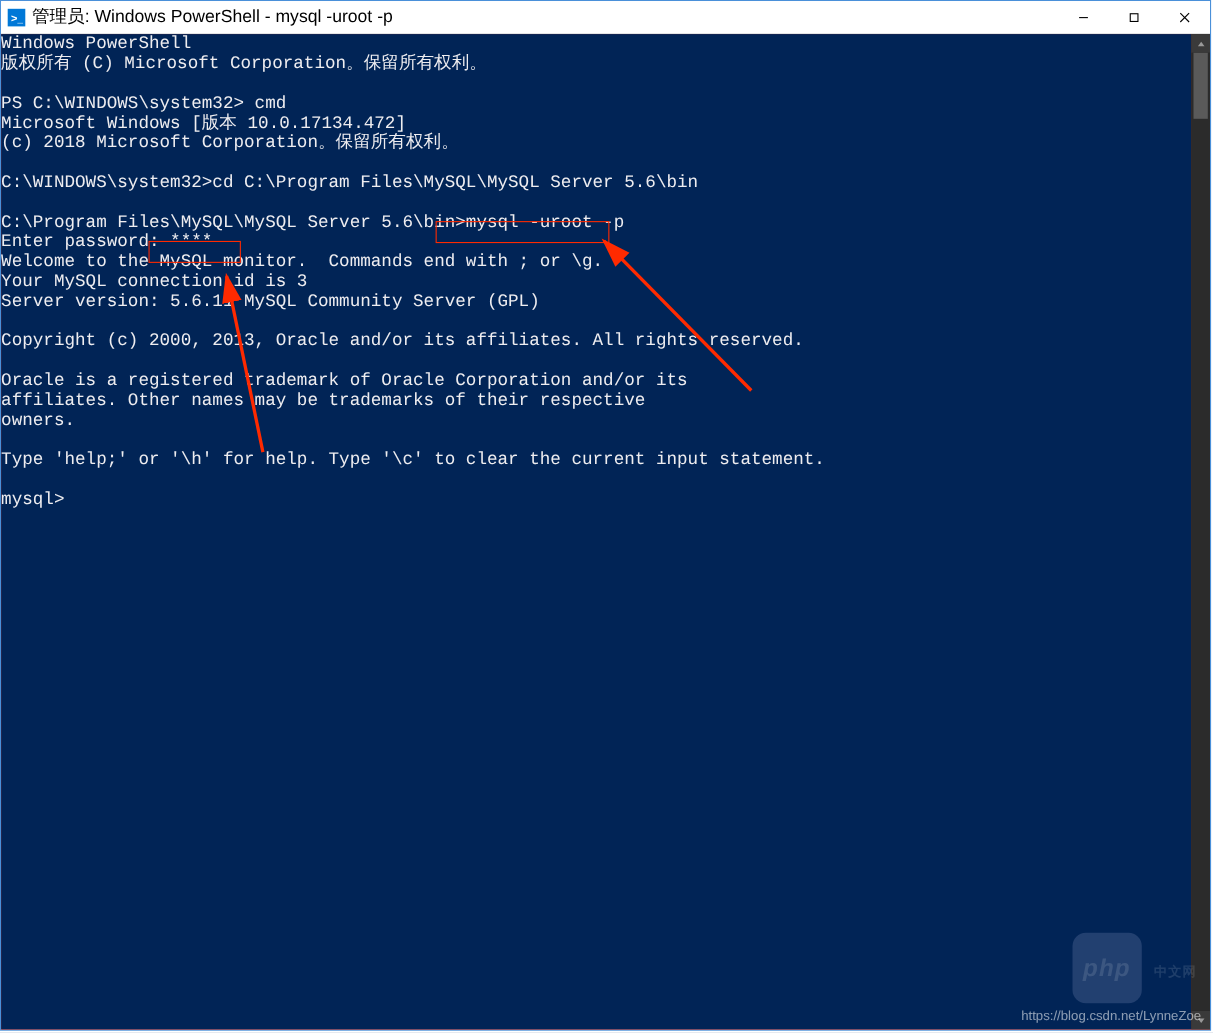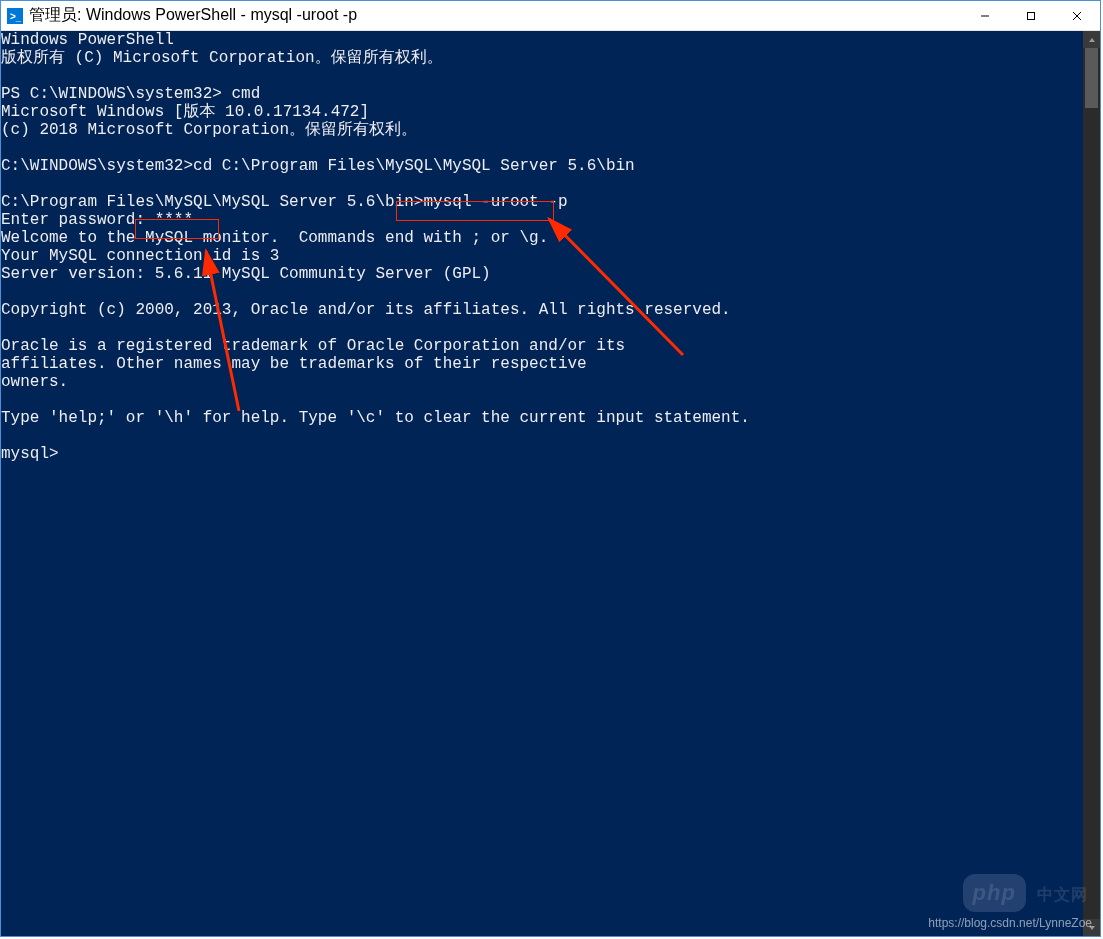--- a/index.html
+++ b/index.html
@@ -127,21 +127,21 @@
     bottom: 24px;
     font-family: Arial, sans-serif;
     color: rgba(255,255,255,0.12);
     font-size: 22px;
     font-weight: bold;
     letter-spacing: 1px;
   }
   .php-pill {
     background: rgba(136,146,191,0.25);
     border-radius: 12px;
-    padding: 6px 10px;
+    padding: 19px 10px;
     display: inline-block;
     font-style: italic;
   }
 </style>
 </head>
 <body>
 
 <div class="window">
   <div class="titlebar">
     <div class="titlebar-icon">
@@ -196,17 +196,17 @@
         <marker id="ah" markerWidth="10" markerHeight="10" refX="8" refY="3" orient="auto">
           <polygon points="0,0 9,3 0,6" fill="#ff2a00"></polygon>
         </marker>
       </defs>
       <line id="ar1" stroke="#ff2a00" stroke-width="3" marker-end="url(#ah)" x1="682" y1="324" x2="548" y2="188"></line>
       <line id="ar2" stroke="#ff2a00" stroke-width="3" marker-end="url(#ah)" x1="238" y1="380" x2="205" y2="220"></line>
     </svg>
 
     <div class="php-watermark">
       <span class="php-pill">php</span>
-      <span style="font-size:16px; font-weight:bold; margin-left:4px;">中文网</span>
+      <span style="font-size:12px; font-weight:bold; margin-left:4px;">中文网</span>
     </div>
     <div class="watermark" style="right:8px; bottom:6px;margin-top:12px;">https://blog.csdn.net/LynneZoe</div>
   </div>
 </div>
 
 </body></html>

